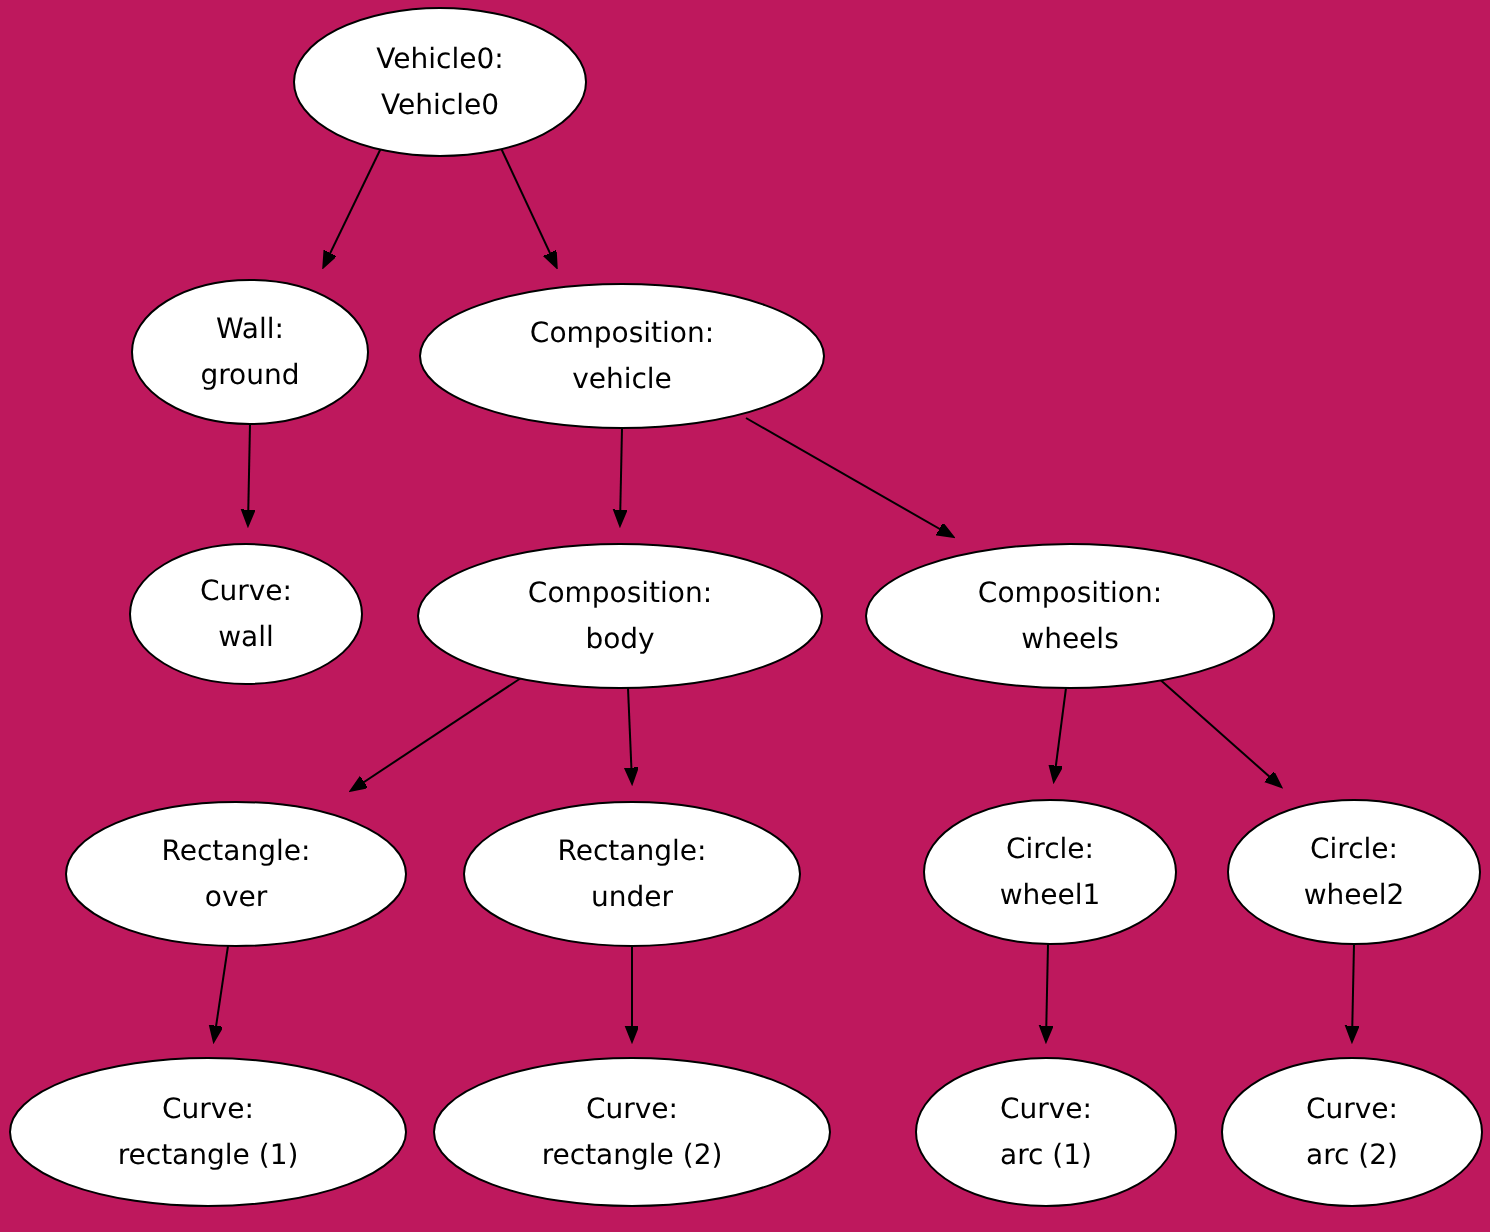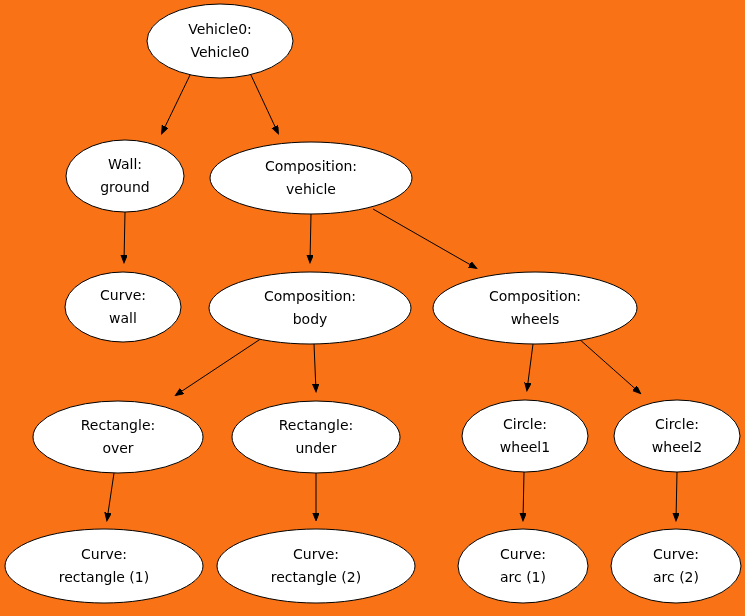--- a/index.html
+++ b/index.html
@@ -7,21 +7,21 @@
     padding: 0;
     background: #ffffff;
   }
   body {
     font-family: "DejaVu Sans", sans-serif;
   }
   #graph-canvas {
     position: relative;
     width: 745px;
     height: 616px;
-    background: #f97316;
+    background: #be185d;
     overflow: hidden;
   }
   #graph-svg {
     position: absolute;
     top: 0;
     left: 0;
     width: 745px;
     height: 616px;
   }
   .node-ellipse {

